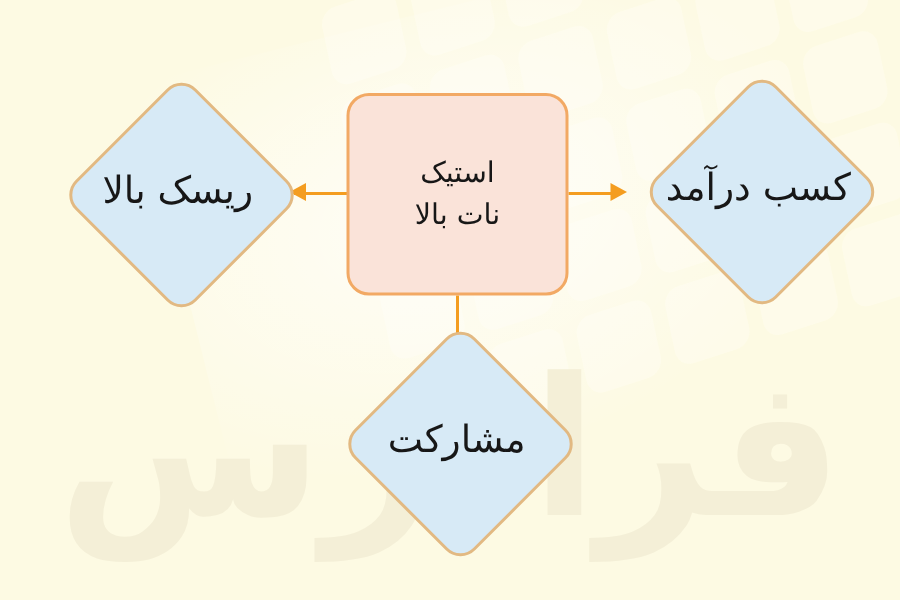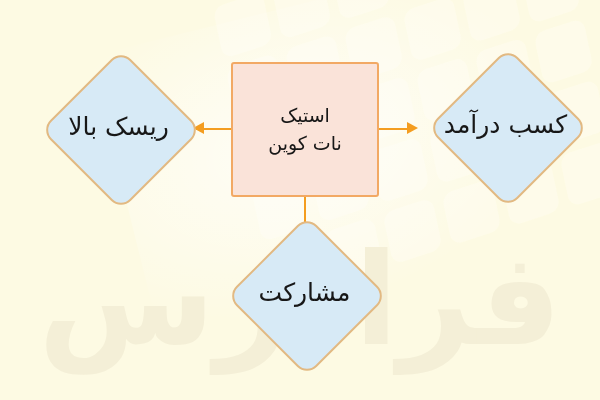--- a/index.html
+++ b/index.html
@@ -79,21 +79,21 @@
     direction: rtl;
   }
 
   .center-box {
     left: 231px;
     top: 62px;
     width: 148px;
     height: 135px;
     background: #fae3d9;
     border: 2px solid #f2a964;
-    border-radius: 3px;
+    border-radius: 15px;
   }
   .center-box .label {
     color: #171717;
     font-size: 19px;
     line-height: 1.45;
     font-weight: 400;
   }
 
   .diamond {
     width: 155px;
@@ -230,17 +230,17 @@
   <div class="node diamond diamond-bottom">
     <div class="dia-shape"></div>
     <div class="label">
       <div>مشارکت</div>
     </div>
   </div>
 
   <div class="node center-box">
     <div class="label">
       <div>استیک</div>
-      <div>نات کوین</div>
+      <div>نات بالا</div>
     </div>
   </div>
 
 </div>
 
 </body></html>

